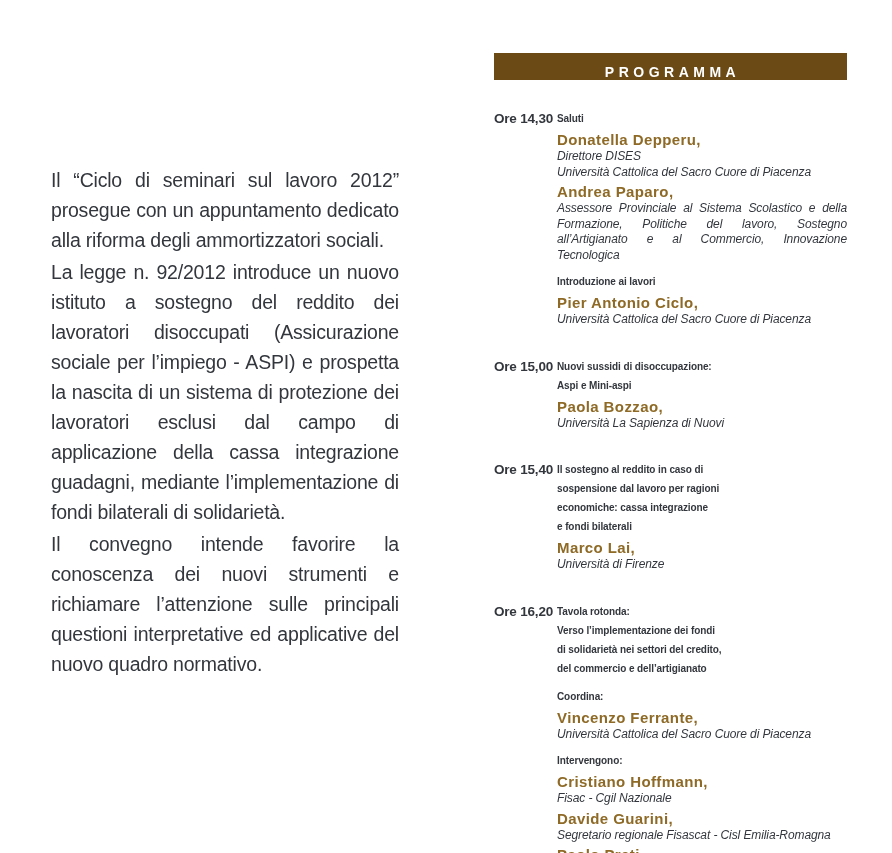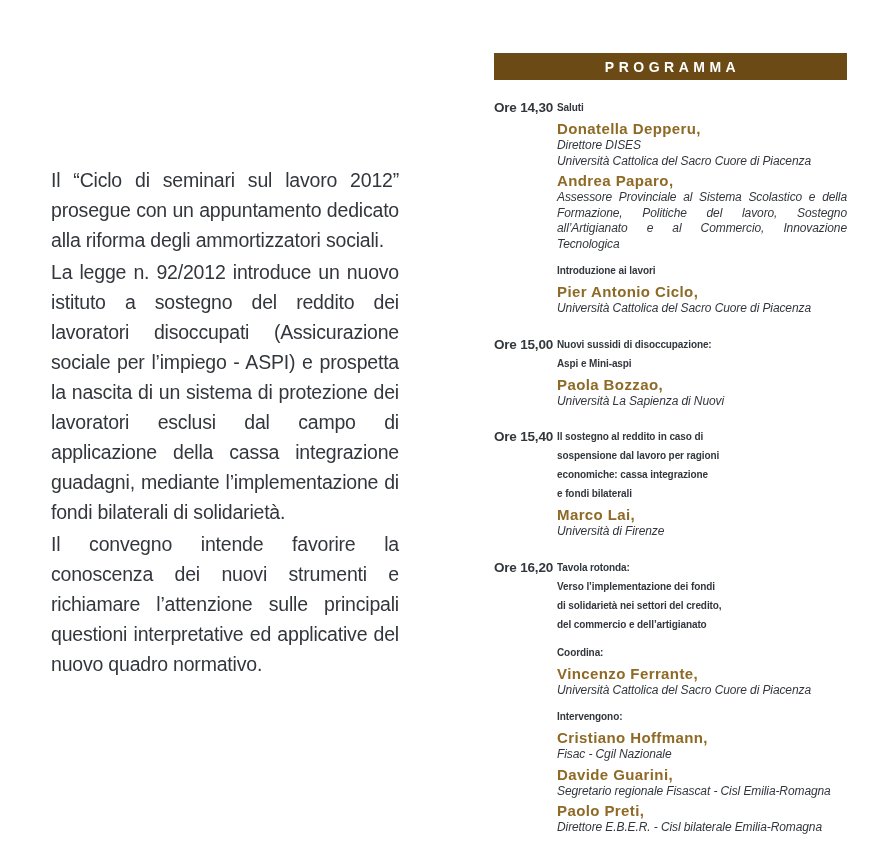--- a/index.html
+++ b/index.html
@@ -20,24 +20,24 @@
     position:absolute;left:49px;top:163px;width:352px;
     font-size:19.5px;line-height:30px;text-align:justify;
     letter-spacing:-0.2px;color:var(--text);
   }
   .intro p{margin:2px;}
 
   
   .program{position:absolute;left:494px;top:53px;width:353px;}
   .bar{
     height:27px;background:var(--bar);color:#fff;
-    display:flex;align-items:center;justify-content:center;
+    display:flex;align-items:flex-end;justify-content:center;
     font-weight:bold;font-size:14px;letter-spacing:4.5px;padding-left:4px;
   }
-  .session{display:flex;margin-top:18px;}
+  .session{display:flex;margin-top:29px;}
   .time{
     width:63px;flex:none;font-weight:bold;font-size:13.5px;
     letter-spacing:-0.2px;color:var(--text);padding-top:2px;white-space:nowrap;
   }
   .content{flex:1;min-width:0;}
   .line-title{
     font-weight:bold;font-size:10px;line-height:19px;color:var(--text);
     letter-spacing:-0.1px;
   }
   .line-name{

